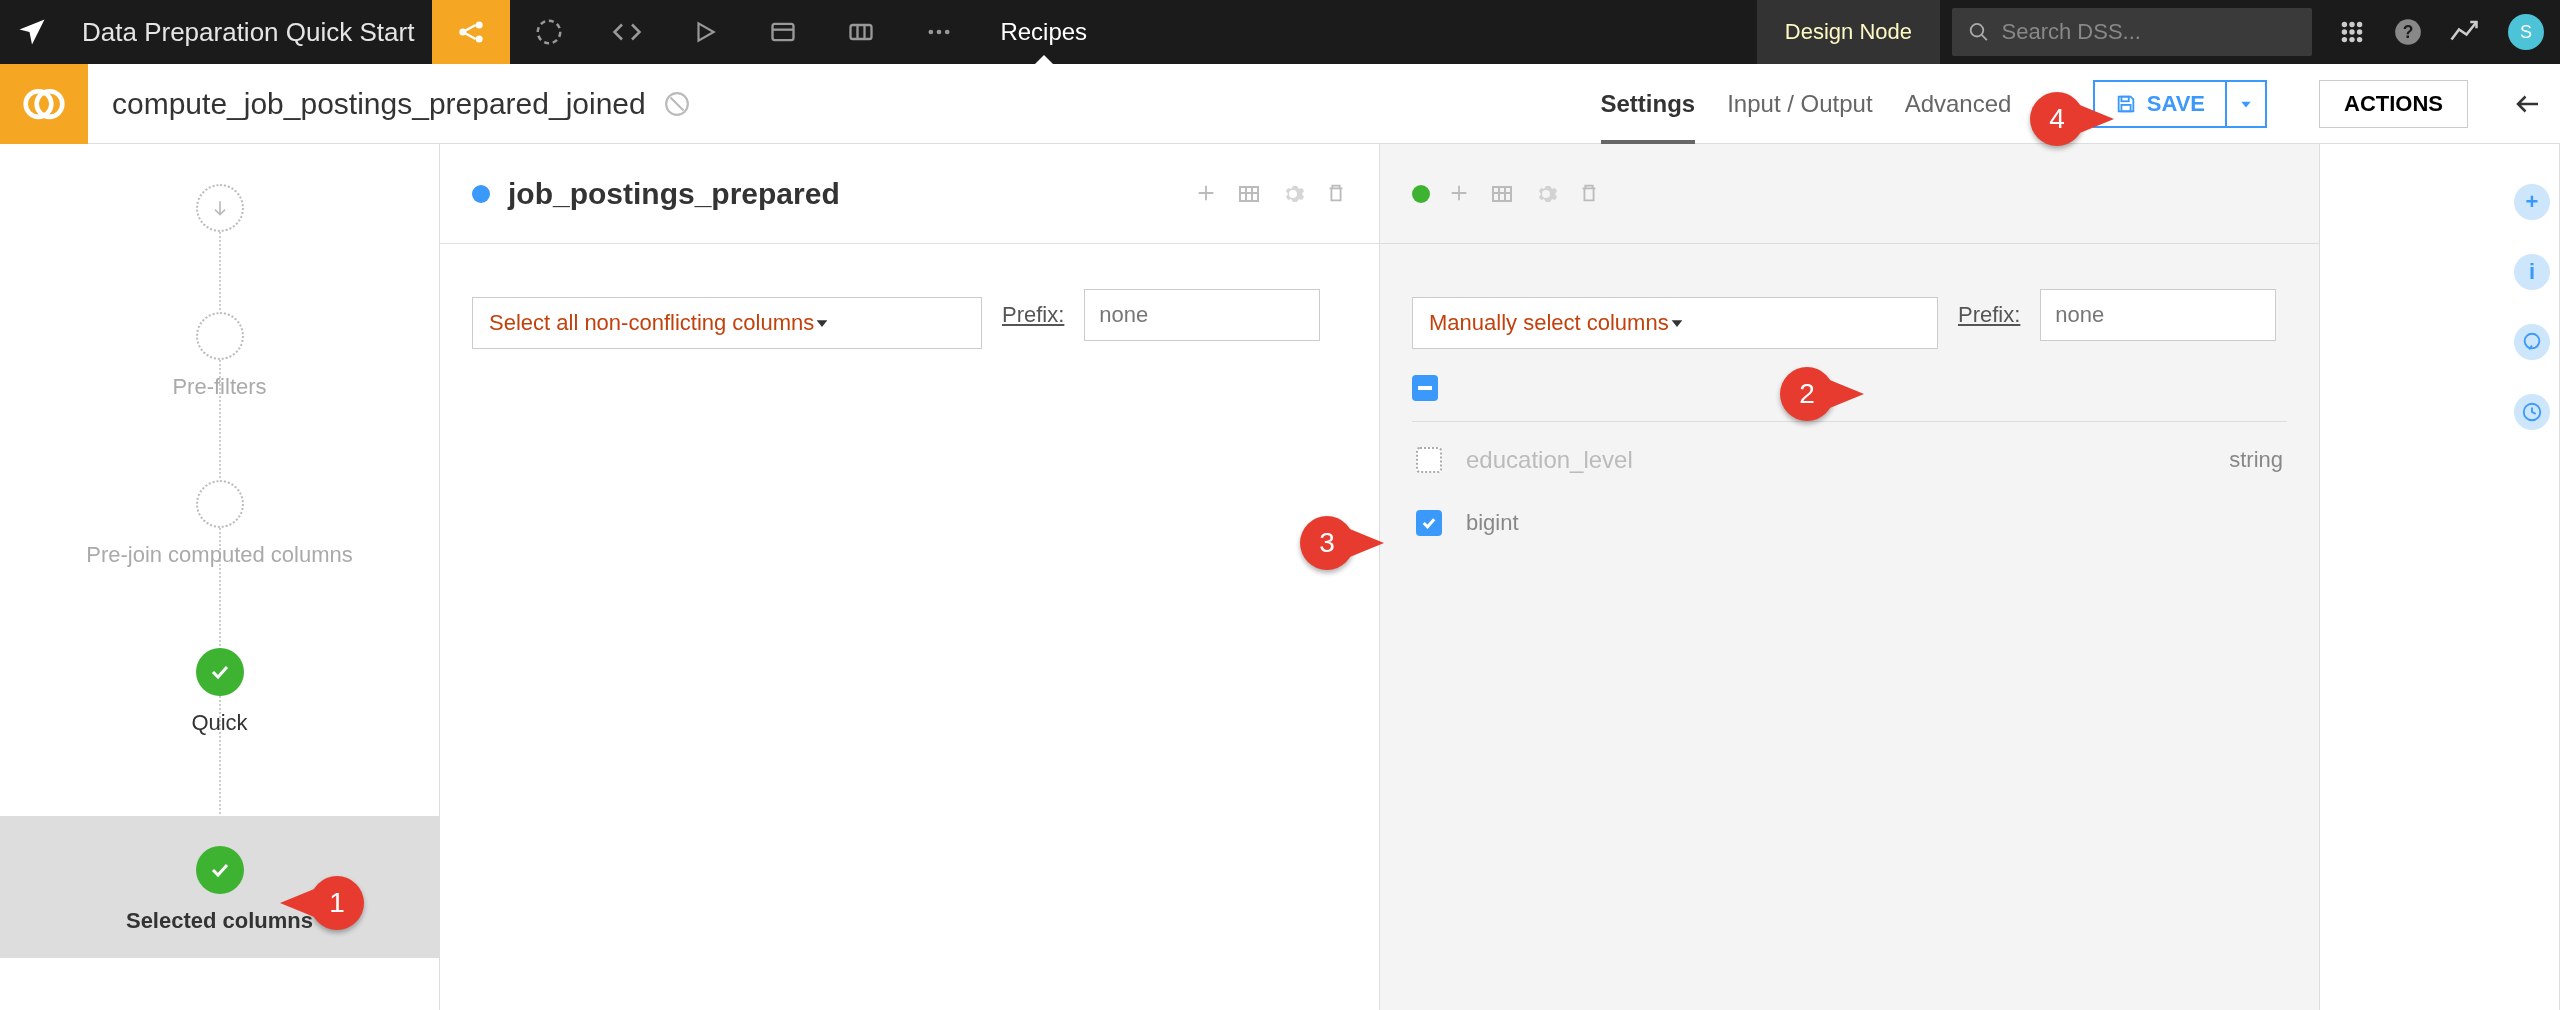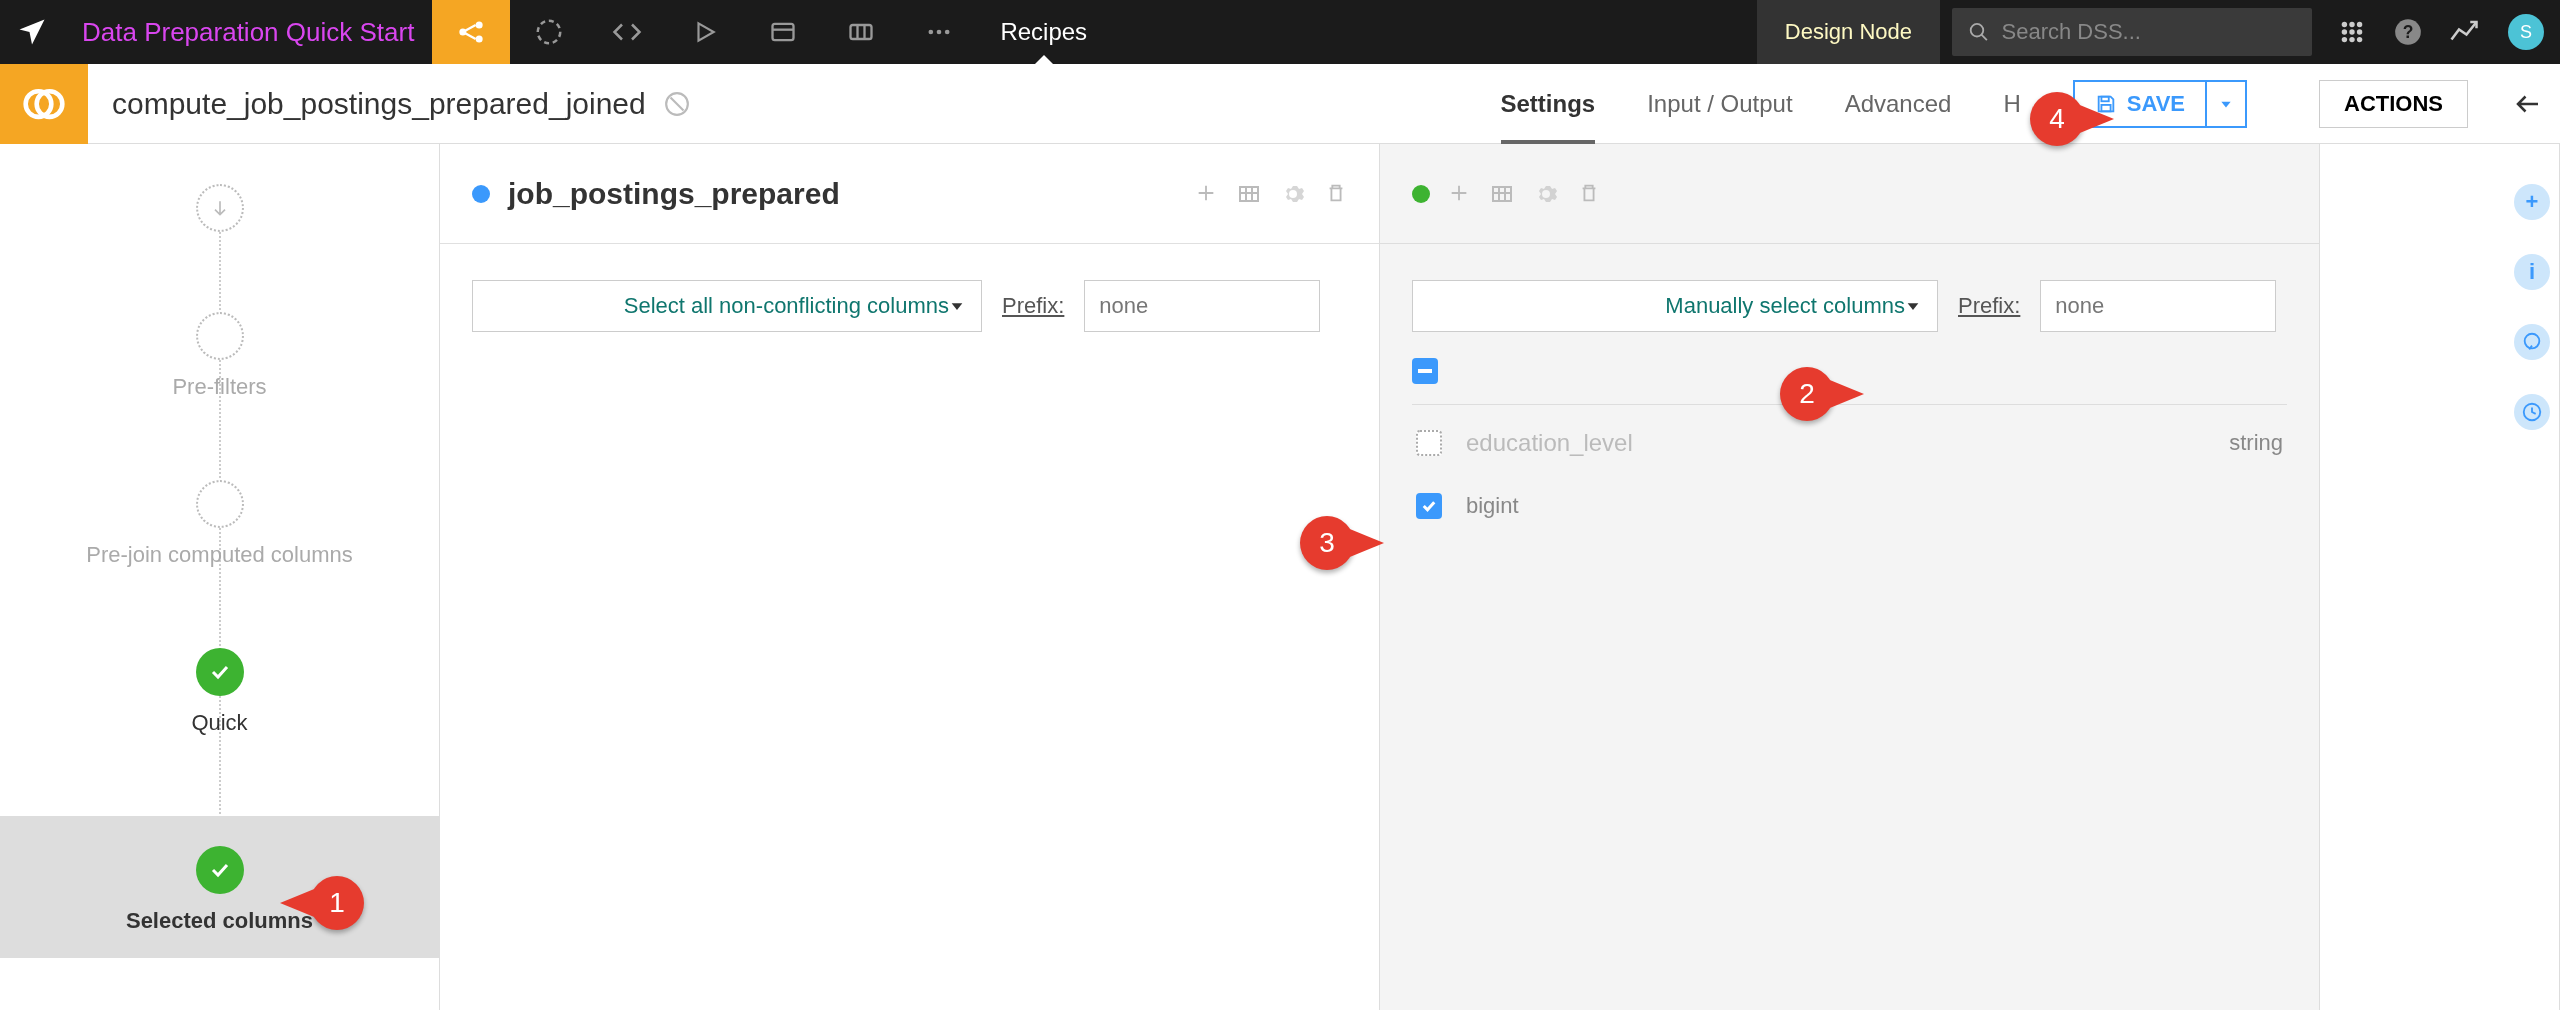--- a/index.html
+++ b/index.html
@@ -1,39 +1,39 @@
 <!DOCTYPE html>
 <html><head>
 <meta charset="utf-8">
 <style>
 * { box-sizing: border-box; margin: 0; padding: 0; font-family: -apple-system, BlinkMacSystemFont, "Segoe UI", Arial, sans-serif; }
 body { width: 2560px; height: 1010px; overflow: hidden; background: #fff; transform-origin: top left; }
 
 
 .topbar { display: flex; align-items: center; height: 64px; background: #1b1b1b; color: #fff; }
 .topbar .logo { width: 64px; height: 64px; display: flex; align-items: center; justify-content: center; }
-.topbar .project-title { font-size: 26px; font-weight: 500; padding: 0 18px; color: #d946ef; }
+.topbar .project-title { font-size: 26px; font-weight: 500; padding: 0 18px; color: #e5e5e5; }
 .topbar .flow-btn { width: 78px; height: 64px; background: #f5a623; display: flex; align-items: center; justify-content: center; }
 .topbar .icon-btn { width: 78px; height: 64px; display: flex; align-items: center; justify-content: center; color: #999; cursor: pointer; }
 .topbar .breadcrumb-text { font-size: 24px; color: #fff; padding: 0 22px; position: relative; height: 64px; display: flex; align-items: center; }
 .topbar .breadcrumb-text::after { content: ''; position: absolute; bottom: -1px; left: 50%; transform: translateX(-50%); width: 0; height: 0; border-left: 10px solid transparent; border-right: 10px solid transparent; border-bottom: 10px solid #fff; }
 .topbar .spacer { flex: 1; }
 .topbar .design-node { background: #333; padding: 0 28px; height: 64px; display: flex; align-items: center; font-size: 22px; color: #fef9c3; }
 .topbar .search-box { background: #3a3a3a; height: 48px; margin: 0 12px; display: flex; align-items: center; padding: 0 16px; border-radius: 2px; width: 360px; }
 .topbar .search-box input { background: transparent; border: none; color: #a3a3a3; font-size: 22px; outline: none; width: 100%; margin-left: 12px; }
 .topbar .search-box input::placeholder { color: #888; }
 .topbar .right-icon { width: 56px; height: 64px; display: flex; align-items: center; justify-content: center; color: #ccc; cursor: pointer; }
 .topbar .avatar { width: 36px; height: 36px; border-radius: 50%; background: #4cc3d6; color: #fff; display: flex; align-items: center; justify-content: center; font-size: 18px; margin: 0 16px; }
 
 
 .recipe-bar { display: flex; align-items: center; height: 80px; border-bottom: 1px solid #ddd; background: #fff; }
 .recipe-bar .recipe-icon { width: 88px; height: 80px; background: #f5a623; display: flex; align-items: center; justify-content: center; }
 .recipe-bar .recipe-name { font-size: 30px; font-weight: 400; color: #333; padding-left: 24px; }
 .recipe-bar .recipe-status { margin-left: 18px; color: #bbb; }
-.recipe-bar .tabs { margin-left: auto; display: flex; gap: 52px; padding-right: 28px; align-items: center; height: 80px; }
+.recipe-bar .tabs { margin-left: auto; display: flex; gap: 32px; padding-right: 28px; align-items: center; height: 80px; }
 .recipe-bar .tab { font-size: 24px; color: #666; cursor: pointer; height: 80px; display: flex; align-items: center; position: relative; }
 .recipe-bar .tab.active { font-weight: 600; color: #333; }
 .recipe-bar .tab.active::after { content: ''; position: absolute; bottom: 0; left: 0; right: 0; height: 4px; background: #666; }
 .recipe-bar .save-group { display: flex; border: 2px solid #3b99fc; color: #3b99fc; height: 48px; align-items: stretch; }
 .recipe-bar .save-btn { display: flex; align-items: center; gap: 10px; padding: 0 20px; font-size: 22px; font-weight: 700; cursor: pointer; }
 .recipe-bar .save-caret { border-left: 2px solid #3b99fc; width: 40px; display: flex; align-items: center; justify-content: center; cursor: pointer; }
 .recipe-bar .actions-btn { border: 1px solid #ccc; height: 48px; padding: 0 24px; font-size: 22px; font-weight: 700; display: flex; align-items: center; margin-left: 20px; cursor: pointer; }
 .recipe-bar .back-arrow { width: 64px; display: flex; align-items: center; justify-content: center; cursor: pointer; font-size: 28px; }
 
 
@@ -57,21 +57,21 @@
 .dataset-panel.right { width: 940px; background: #f4f4f4; border-right: 1px solid #ddd; }
 .panel-header { display: flex; align-items: center; height: 100px; padding: 0 32px; border-bottom: 1px solid #e0e0e0; }
 .dataset-panel.right .panel-header { border-bottom: 1px solid #ddd; }
 .panel-dot { width: 18px; height: 18px; border-radius: 50%; margin-right: 18px; }
 .panel-dot.blue { background: #3b99fc; }
 .panel-dot.green { background: #3db331; }
 .panel-title { font-size: 30px; font-weight: 700; color: #333; flex: 1; }
 .panel-icons { display: flex; gap: 20px; color: #bbb; }
 .panel-body { padding: 36px 32px; }
 .controls-row { display: flex; align-items: center; gap: 20px; }
-.select-box { flex: 0 0 510px; height: 52px; border: 1px solid #ccc; background: #fff; display: flex; align-items: center; padding: 0 16px; font-size: 22px; color: #0f766e; cursor: pointer; justify-content: flex-end; }
+.select-box { flex: 0 0 510px; height: 52px; border: 1px solid #ccc; background: #fff; display: flex; align-items: center; padding: 0 16px; font-size: 22px; color: #c2410c; cursor: pointer; justify-content: flex-start; margin-top: 17px; }
 .dataset-panel.right .select-box { flex: 0 0 526px; }
 .prefix-label { font-size: 22px; color: #555; text-decoration: underline; }
 .prefix-input { height: 52px; border: 1px solid #ccc; padding: 0 14px; font-size: 22px; color: #777; width: 236px; background: #fff; }
 .indeterminate-box { margin-top: 26px; width: 26px; height: 26px; background: #3b99fc; border-radius: 4px; display: flex; align-items: center; justify-content: center; }
 .indeterminate-box::after { content: ''; width: 14px; height: 4px; background: #fff; }
 .col-list { margin-top: 20px; }
 .col-row { display: flex; align-items: center; height: 68px; padding: 0 4px; font-size: 24px; color: #666; }
 .col-row.first-row { border-top: 1px solid #ddd; padding-top: 8px; }
 .col-checkbox { width: 26px; height: 26px; border-radius: 4px; margin-right: 24px; display: flex; align-items: center; justify-content: center; flex-shrink: 0; }
 .col-checkbox.unchecked { border: 2px dotted #aaa; background: #fff; }

